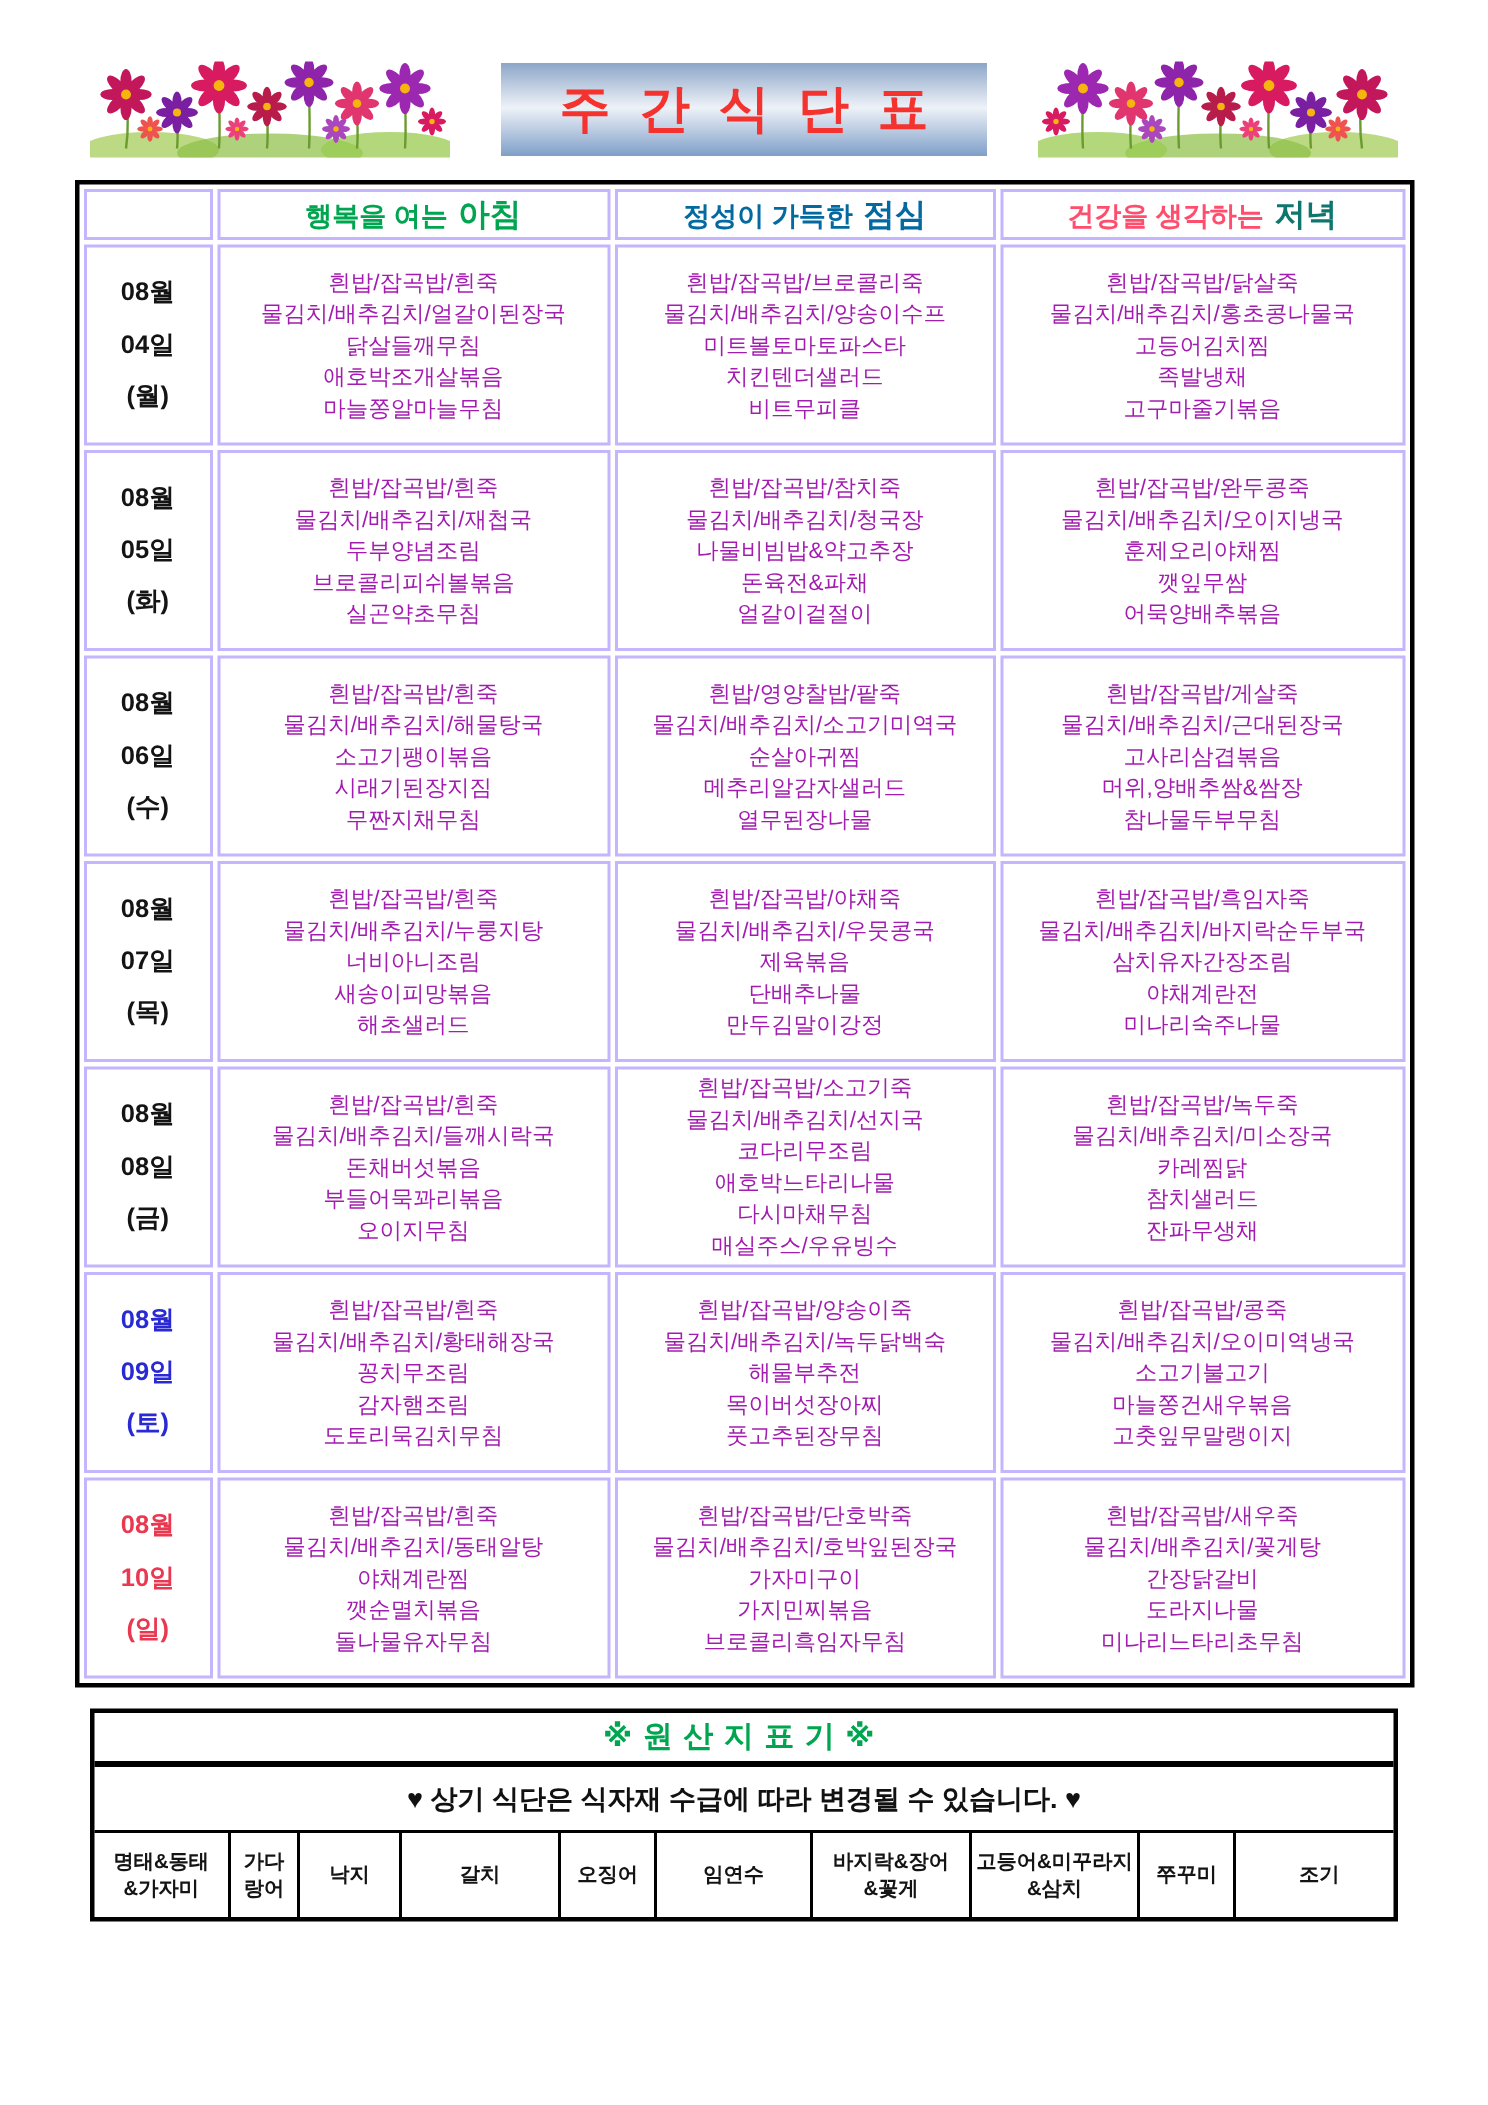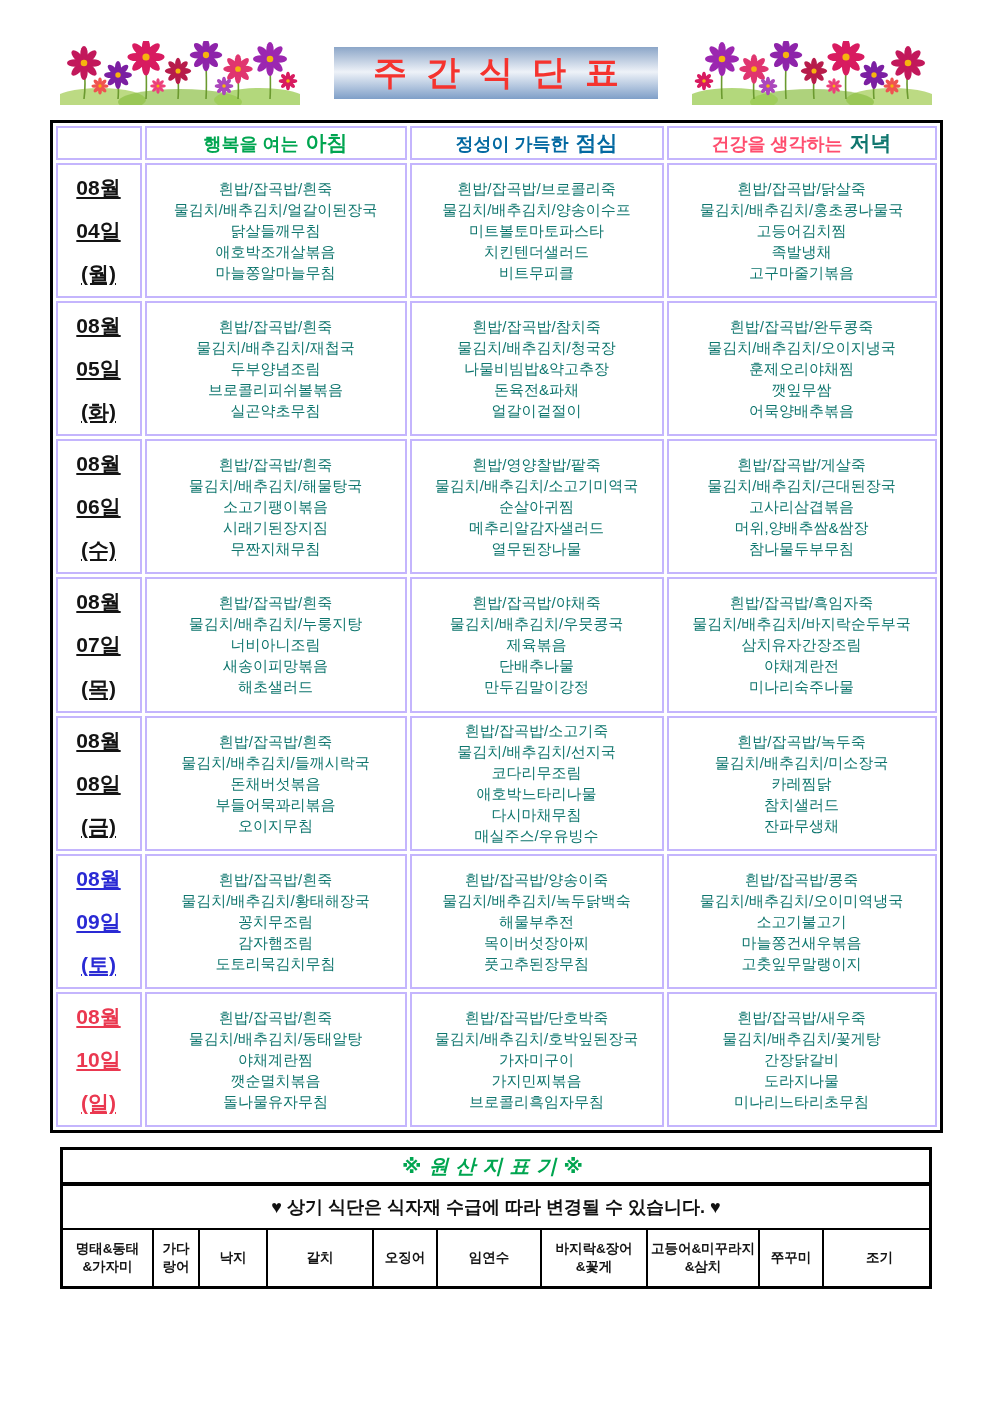--- a/index.html
+++ b/index.html
@@ -2,44 +2,44 @@
 <html lang="ko"><head>
 <meta charset="utf-8">
 <style>
   html,body{margin:0;padding:0;background:#ffffff;}
   body{width:992px;font-family:"Liberation Sans","DejaVu Sans",sans-serif;color:#111;}
   .page{width:992px;min-height:1403px;box-sizing:border-box;padding-top:40px;background:#fff;}
 
   
   .banner{width:872px;margin:0 auto;display:flex;align-items:center;justify-content:space-between;height:66px;}
   .flowers{flex:0 0 auto;}
-  .title-box{width:324px;height:52px;display:flex;align-items:center;justify-content:center;
+  .title-box{width:324px;height:62px;display:flex;align-items:center;justify-content:center;
     background:linear-gradient(180deg,#8ca6c8 0%,#eef2f8 48%,#7f9fc8 100%);}
   .title-box span{font-size:34px;font-weight:bold;color:#f5332e;letter-spacing:19px;margin-right:-19px;white-space:nowrap;}
 
   
   table.menu-table{width:872px;margin:14px auto 0;border-collapse:separate;border-spacing:3px;
     border:3px solid #000;background:#fff;table-layout:fixed;}
   table.menu-table td{border:2px solid #c4b5fd;text-align:center;vertical-align:middle;background:#fff;}
   tr.head td{height:27px;}
   td.corner{background:#fff;}
   td.mh{background:#ffffc9;font-weight:bold;font-size:18px;white-space:nowrap;}
   td.mh .meal{font-size:21px;font-weight:800;margin-left:7px;}
   td.mh.b .pre,td.mh.b .meal{color:#00a550;}
   td.mh.l .pre,td.mh.l .meal{color:#0369a1;}
   td.mh.d .pre{color:#ff4d6e;} td.mh.d .meal{color:#0f766e;}
-  td.date{background:#fbe9f2;font-size:21px;font-weight:600;line-height:2.05;white-space:pre-line;color:#141414;text-decoration:underline;}
+  td.date{background:#fbe9f2;font-size:17px;font-weight:600;line-height:2.05;white-space:pre-line;color:#141414;}
   td.date.sat{color:#2a2ad4;}
   td.date.sun{color:#ea3850;}
-  td.menu{font-size:15px;line-height:21px;white-space:pre-line;height:128px;color:#0f766e;padding:1px 2px;}
+  td.menu{font-size:15px;line-height:21px;white-space:pre-line;height:128px;color:#a21caf;padding:1px 2px;}
 
   
   .origin{width:872px;margin:14px auto 0;border:3px solid #000;box-sizing:border-box;background:#fff;}
   .origin-title{height:32px;line-height:32px;text-align:center;color:#00a550;font-weight:bold;font-size:20px;
-    letter-spacing:7px;border-bottom:2px solid #000;font-style:italic;}
+    letter-spacing:7px;border-bottom:2px solid #000;}
   table.o-table{width:100%;border-collapse:collapse;table-layout:fixed;border:hidden;}
   table.o-table td{border:2px solid #000;text-align:center;vertical-align:middle;white-space:pre-line;color:#141414;}
   table.o1 tr.oh td{height:58px;font-size:14px;font-weight:600;}
   table.o1 tr.ov td{height:70px;font-size:15px;font-weight:bold;}
   table.o2 tr.oh td{height:54px;font-size:13.5px;font-weight:600;}
   .notice{height:42px;display:flex;align-items:center;justify-content:center;font-size:18px;font-weight:bold;
     border-top:2px solid #000;border-bottom:2px solid #000;color:#111;text-align:right;}
 </style>
 </head>
 <body>

